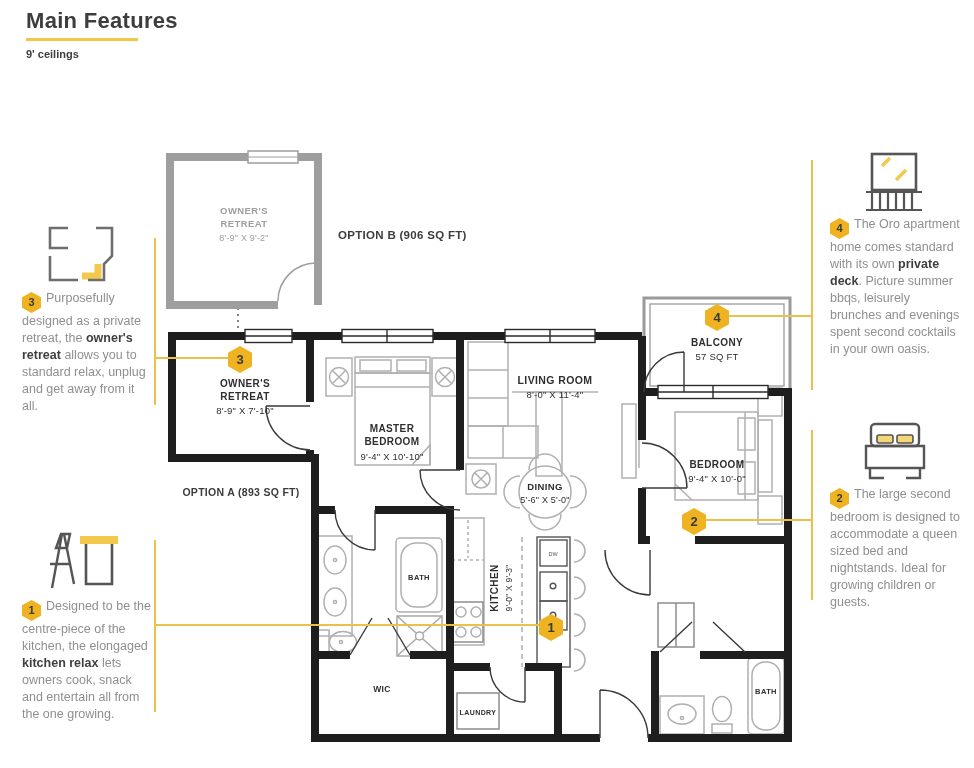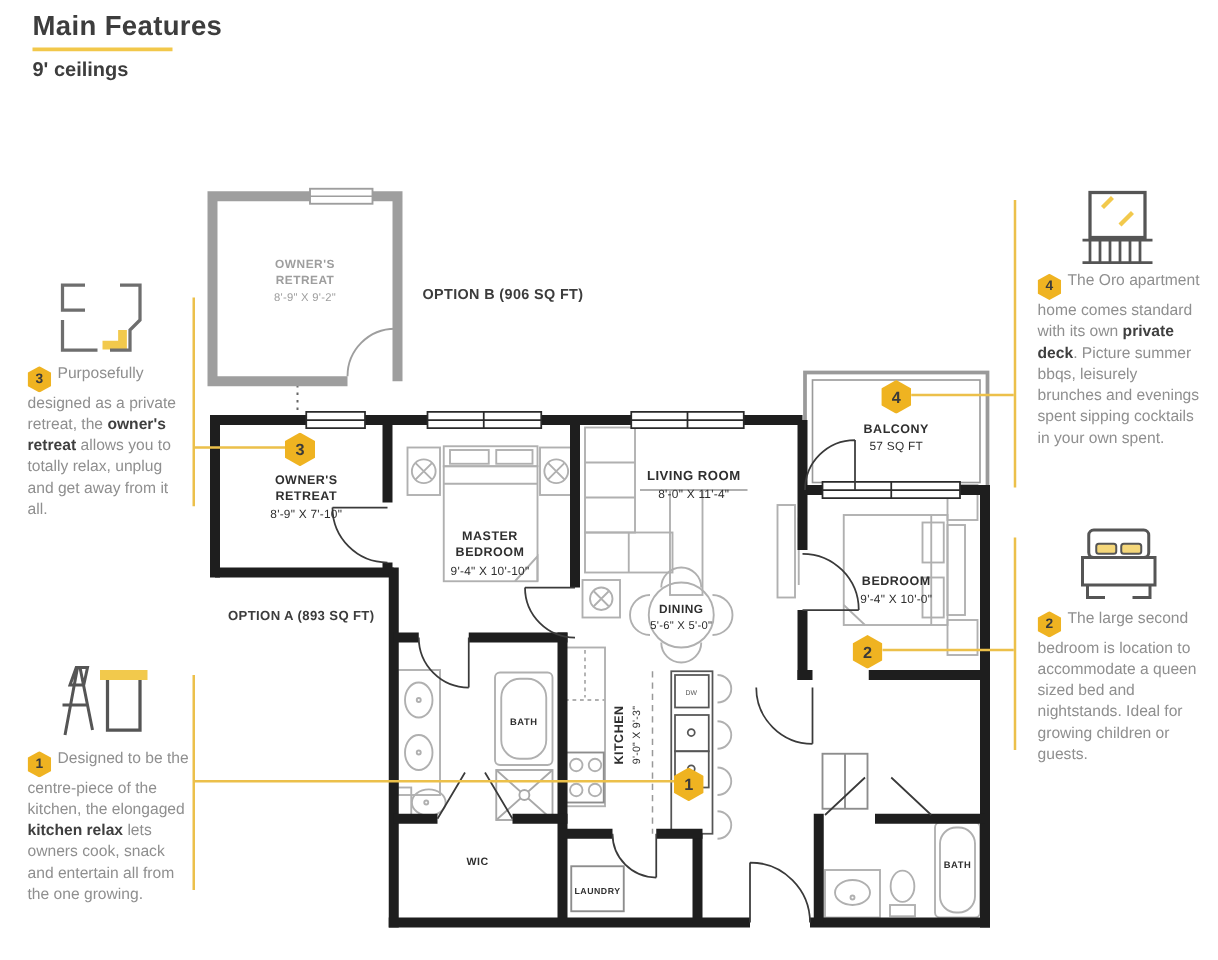--- a/index.html
+++ b/index.html
@@ -2,21 +2,21 @@
 <html><head>
 <meta charset="utf-8">
 <style>
   html,body{margin:0;padding:0;background:#fff;}
   .canvas{position:relative;width:974px;height:768px;background:#fff;overflow:hidden;
           font-family:"Liberation Sans",sans-serif;}
   
   .hdr{position:absolute;left:26px;top:8px;}
   .hdr h1{margin:0;font-size:22px;font-weight:bold;color:#3d3d3d;letter-spacing:.3px;}
   .hdr .rule{width:112px;height:3px;background:#F2C84B;margin-top:4px;}
-  .hdr h2{margin:7px 0 0 0;font-size:16px;font-weight:bold;color:#3d3d3d;}
+  .hdr h2{margin:7px 0 0 0;font-size:11px;font-weight:bold;color:#3d3d3d;}
   
   .yline{position:absolute;background:#ECC04A;z-index:3;}
   
   .hex{position:absolute;width:24px;height:27px;background:#EFB321;z-index:4;
        clip-path:polygon(50% 0%,100% 25%,100% 75%,50% 100%,0% 75%,0% 25%);
        display:flex;align-items:center;justify-content:center;
        font-size:13px;font-weight:bold;color:#3a3a3a;}
   .hex-sm{display:inline-flex;width:19px;height:21px;background:#EFB321;
        clip-path:polygon(50% 0%,100% 25%,100% 75%,50% 100%,0% 75%,0% 25%);
        align-items:center;justify-content:center;font-size:11px;font-weight:bold;
@@ -286,21 +286,21 @@
       <span>2</span>
     </div>
 
   <svg class="icon" style="left:42px;top:222px;" width="84" height="64" viewBox="0 0 84 64" fill="none">
     <path d="M 40 54 H 56 V 42" stroke="#F2C94C" stroke-width="7"></path>
     <path d="M 26 6 H 8 V 26 H 26 M 8 34 V 58 H 36 M 54 6 H 70 V 34 L 62 42 V 58 H 46" stroke="#6e6e6e" stroke-width="2.6"></path>
   </svg>
   <div class="note" style="left:22px;top:290px;width:128px;">
     <span class="hex-sm">
         <span>3</span>
-      </span><span>Purposefully designed as a private retreat, the </span><b>owner's retreat</b><span> allows you to totally relax, unplug and get away from it all.</span>
+      </span><span>Purposefully designed as a private retreat, the </span><b>owner's retreat</b><span> allows you to standard relax, unplug and get away from it all.</span>
   </div>
 
   <svg class="icon" style="left:34px;top:530px;" width="88" height="62" viewBox="0 0 88 62" fill="none">
     <rect x="46" y="6" width="38" height="8" fill="#F2C94C"></rect>
     <path d="M 28 4 L 18 58 M 30 4 L 40 54 M 16 34 H 37 M 27 4 H 36 L 33 18 H 22 Z" stroke="#555" stroke-width="2.4"></path>
     <path d="M 52 14 V 54 H 78 V 14" stroke="#555" stroke-width="2.6"></path>
   </svg>
   <div class="note" style="left:22px;top:598px;width:130px;">
     <span class="hex-sm">
         <span>1</span>
@@ -308,28 +308,28 @@
   </div>
 
   <svg class="icon" style="left:856px;top:150px;" width="76" height="64" viewBox="0 0 76 64" fill="none">
     <rect x="16" y="4" width="44" height="36" stroke="#555" stroke-width="2.6"></rect>
     <path d="M 26 16 L 34 8 M 40 30 L 50 20" stroke="#F2C94C" stroke-width="3.4"></path>
     <path d="M 10 42 H 66 M 10 60 H 66 M 16 42 V 60 M 24 42 V 60 M 32 42 V 60 M 40 42 V 60 M 48 42 V 60 M 56 42 V 60" stroke="#555" stroke-width="2.2"></path>
   </svg>
   <div class="note" style="left:830px;top:216px;width:134px;">
     <span class="hex-sm">
         <span>4</span>
-      </span><span>The Oro apartment home comes standard with its own </span><b>private deck</b><span>. Picture summer bbqs, leisurely brunches and evenings spent sipping cocktails in your own spent.</span>
+      </span><span>The Oro apartment home comes standard with its own </span><b>private deck</b><span>. Picture summer bbqs, leisurely brunches and evenings spent second cocktails in your own oasis.</span>
   </div>
 
   <svg class="icon" style="left:858px;top:420px;" width="74" height="62" viewBox="0 0 74 62" fill="none">
     <rect x="13" y="4" width="48" height="22" rx="4" stroke="#555" stroke-width="2.4"></rect>
     <rect x="19" y="15" width="16" height="8" rx="2" fill="#F5D77A" stroke="#555" stroke-width="1.6"></rect>
     <rect x="39" y="15" width="16" height="8" rx="2" fill="#F5D77A" stroke="#555" stroke-width="1.6"></rect>
     <path d="M 8 26 H 66 V 48 H 8 Z M 12 48 V 58 H 26 M 62 48 V 58 H 48" stroke="#555" stroke-width="2.4"></path>
   </svg>
   <div class="note" style="left:830px;top:486px;width:134px;">
     <span class="hex-sm">
         <span>2</span>
-      </span><span>The large second bedroom is location to accommodate a queen sized bed and nightstands. Ideal for growing children or guests.</span><b></b><span></span>
+      </span><span>The large second bedroom is designed to accommodate a queen sized bed and nightstands. Ideal for growing children or guests.</span><b></b><span></span>
   </div>
 
 </div>
 
 </body></html>

